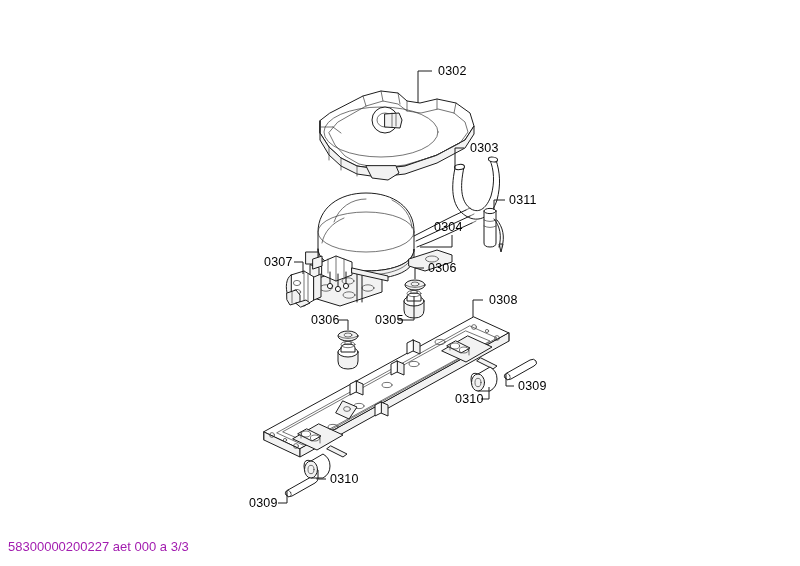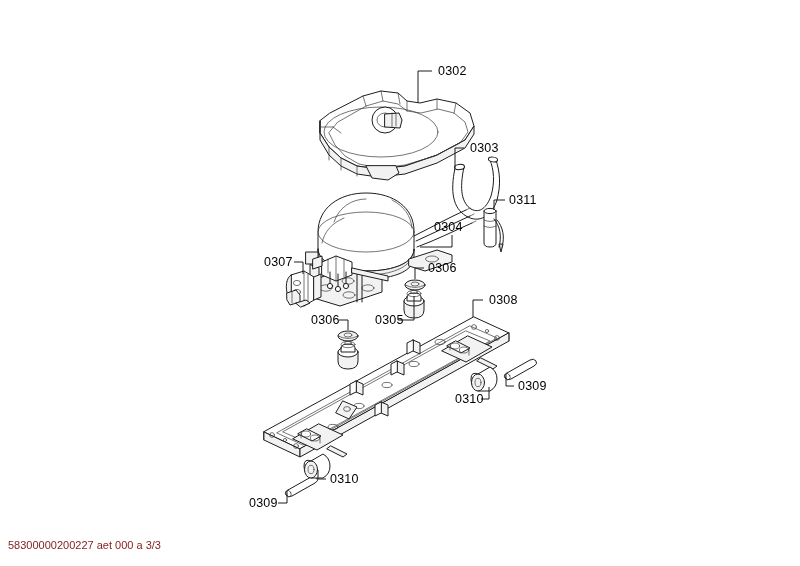--- a/index.html
+++ b/index.html
@@ -71,22 +71,22 @@
     font-family: "Liberation Sans", sans-serif;
     font-size: 12.5px;
     fill: #000000;
     letter-spacing: 0.2px;
   }
   .footer-text {
     position: absolute;
     left: 8px;
     top: 539px;
     font-family: "Liberation Sans", sans-serif;
-    font-size: 11px;
-    color: #7f1d1d;
+    font-size: 13px;
+    color: #a21caf;
     white-space: nowrap;
   }
 </style>
 </head>
 <body>
 
 <div id="diagram-root">
   <svg class="diagram" viewBox="0 0 800 566" xmlns="http://www.w3.org/2000/svg">
 
     <g>

